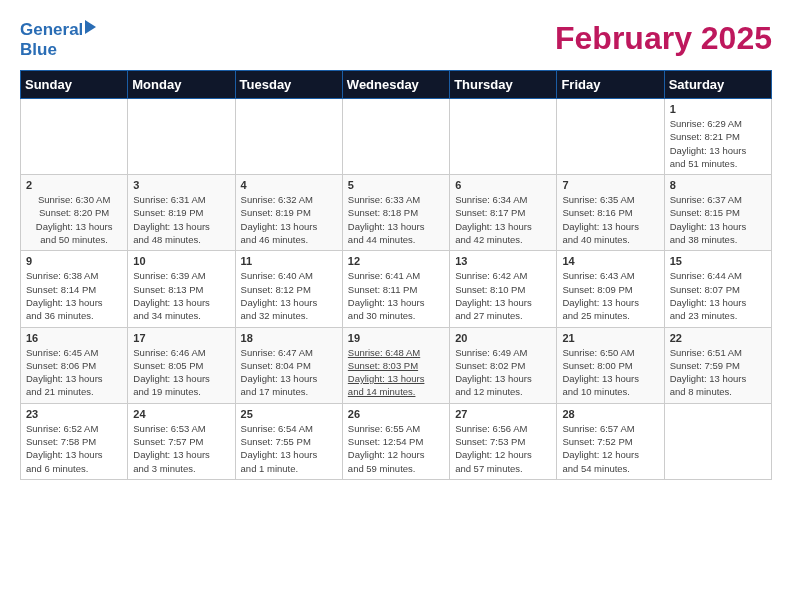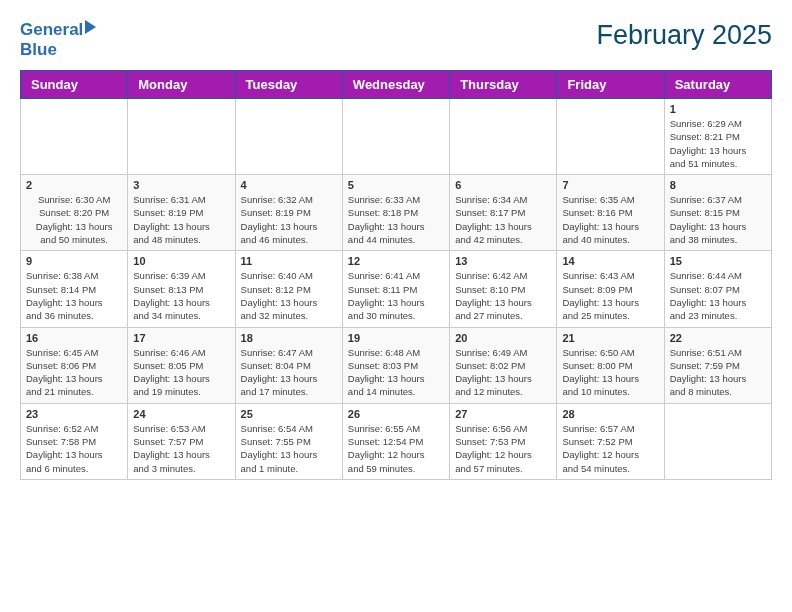--- a/index.html
+++ b/index.html
@@ -18,39 +18,39 @@
     }
     .logo {
       display: flex;
       flex-direction: column;
       align-items: flex-start;
     }
     .title-section {
       text-align: right;
     }
     .main-title {
-      font-size: 27px;
-      font-weight: normal;
-      color: #0c4a6e;
+      font-size: 32px;
+      font-weight: bold;
+      color: #be185d;
     }
     .subtitle {
       font-size: 14px;
       color: #555;
     }
     .calendar {
       width: 100%;
       border-collapse: collapse;
       border: 1px solid #ccc;
     }
     .calendar th {
-      background-color: #a21caf;
+      background-color: #0f172a;
       color: #fff;
       font-size: 13px;
       font-weight: bold;
-      padding: 6px 10px;
+      padding: 6px 4px;
       text-align: left;
       border: 1px solid #1a5da5;
     }
     .calendar td {
       vertical-align: top;
       border: 1px solid #ccc;
       padding: 4px 5px;
       width: 107px;
       min-height: 80px;
       background: #fff;
@@ -270,21 +270,21 @@
         </td>
         <td>
           <div class="day-number">18</div>
           <div class="day-info" style="white-space: pre-line;">Sunrise: 6:47 AM
 Sunset: 8:04 PM
 Daylight: 13 hours
 and 17 minutes.</div>
         </td>
         <td>
           <div class="day-number">19</div>
-          <div class="day-info" style="white-space: pre-line;">Sunrise: 6:48 AM
+          <div class="day-info" style="white-space: pre-line; text-decoration: underline;">Sunrise: 6:48 AM
 Sunset: 8:03 PM
 Daylight: 13 hours
 and 14 minutes.</div>
         </td>
         <td>
           <div class="day-number">20</div>
           <div class="day-info" style="white-space: pre-line;">Sunrise: 6:49 AM
 Sunset: 8:02 PM
 Daylight: 13 hours
 and 12 minutes.</div>

